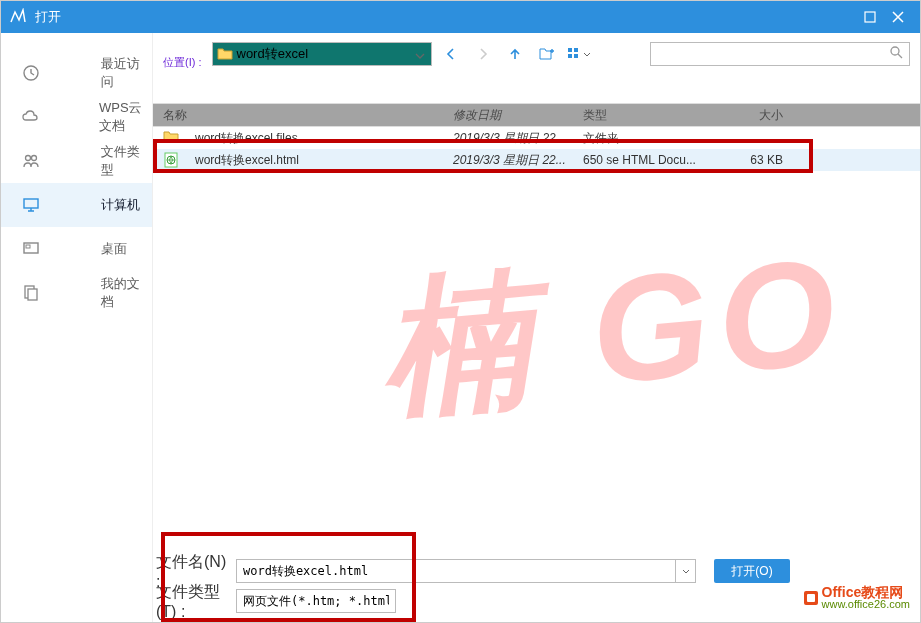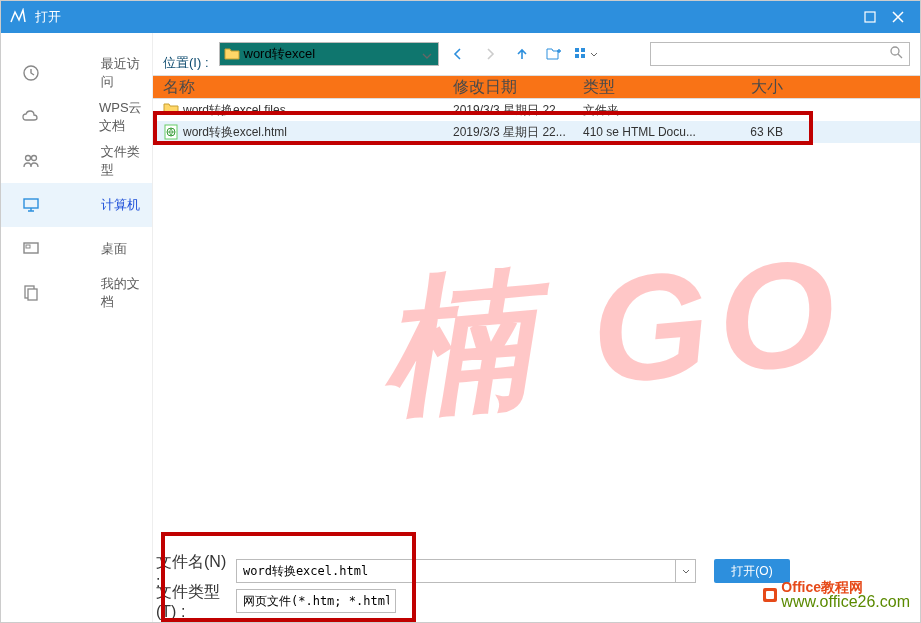--- a/index.html
+++ b/index.html
@@ -4,57 +4,57 @@
   <style>
     * { margin: 0; padding: 0; box-sizing: border-box; font-family: "Microsoft YaHei", Arial, sans-serif; }
     body { width: 921px; height: 623px; background: #fff; position: relative; overflow: hidden; border: 1px solid #ccc; }
     .titlebar { height: 32px; background: #2d8fdd; display: flex; align-items: center; padding: 0 8px; color: #fff; }
     .titlebar .logo { width: 18px; height: 18px; margin-right: 8px; }
     .titlebar .title { font-size: 13px; flex: 1; }
     .titlebar .win-btn { width: 28px; height: 28px; display: flex; align-items: center; justify-content: center; cursor: pointer; }
     .main { display: flex; height: calc(100% - 32px); position: relative; }
     .sidebar { width: 152px; background: #fff; padding-top: 18px; border-right: 1px solid #eee; }
     .sidebar-item { height: 44px; display: flex; align-items: center; padding-left: 20px; cursor: pointer; color: #5a5a5a; font-size: 13px; gap: 48px; }
-    .sidebar-item.active { background: #eaf4fc; color: #1d4ed8; }
+    .sidebar-item.active { background: #eaf4fc; color: #0f172a; }
     .sidebar-item .icon { width: 20px; height: 20px; margin-right: 12px; display: flex; align-items: center; justify-content: center; }
     .content { flex: 1; display: flex; flex-direction: column; position: relative; }
     .toolbar { height: 42px; display: flex; align-items: center; padding: 0 10px; gap: 6px; }
-    .toolbar .loc-label { font-size: 13px; color: #0c4a6e; margin-right: 4px; margin-top: 17px; }
+    .toolbar .loc-label { font-size: 11px; color: #6d28d9; margin-right: 4px; margin-top: 17px; }
     .toolbar .loc-combo { display: flex; align-items: center; border: 1px solid #bbb; height: 24px; width: 220px; padding: 0 4px; background: #0f766e; }
     .toolbar .loc-combo .folder-icon { width: 16px; height: 14px; margin-right: 4px; }
     .toolbar .loc-combo .loc-text { flex: 1; font-size: 13px; }
     .toolbar .loc-combo .chev { width: 12px; }
     .toolbar .tbtn { width: 26px; height: 24px; display: flex; align-items: center; justify-content: center; cursor: pointer; color: #2d8fdd; }
     .toolbar .search-box { margin-left: auto; width: 260px; height: 24px; border: 1px solid #bbb; display: flex; align-items: center; padding: 0 6px; }
     .toolbar .search-box input { border: none; outline: none; flex: 1; font-size: 12px; }
-    .listhead { height: 24px; display: flex; align-items: center; border-top: 1px solid #ddd; border-bottom: 1px solid #ddd; font-size: 16px; color: #4a4a4a; background: #f97316; }
+    .listhead { height: 24px; display: flex; align-items: center; border-top: 1px solid #ddd; border-bottom: 1px solid #ddd; font-size: 12px; color: #4a4a4a; background: #a3a3a3; margin-top: 28px; }
     .col-name { flex: 0 0 300px; padding-left: 10px; }
-    .col-date { flex: 0 0 130px; }
+    .col-date { flex: 0 0 130px; font-style: italic; }
     .col-type { flex: 0 0 130px; }
     .col-size { flex: 0 0 90px; text-align: right; padding-right: 20px; }
     .filelist { position: relative; flex: 1; }
     .row { height: 22px; display: flex; align-items: center; font-size: 12px; color: #333; }
-    .row .col-name { display: flex; align-items: center; }
+    .row .col-name { display: flex; align-items: center; gap: 12px; }
     .row .file-icon { width: 16px; height: 16px; margin-right: 4px; flex-shrink: 0; }
     .row.folder-row { }
     .row.selected { background: #e6f2fb; }
     .redbox1 { position: absolute; left: 0px; top: 12px; width: 660px; height: 34px; border: 4px solid #c00000; pointer-events: none; }
     .bottom { position: absolute; left: 155px; right: 10px; bottom: 6px; }
     .field-row { display: flex; align-items: center; height: 30px; }
     .field-label { width: 74px; font-size: 16px; color: #333; margin-right: 6px; }
     .field-input { border: 1px solid #bbb; height: 24px; padding: 0 6px; font-size: 12px; font-family: "SimSun", monospace; }
     .fn-input { width: 440px; }
     .ft-input { width: 160px; }
     .open-btn { width: 76px; height: 24px; background: #2d8fdd; color: #fff; border: none; font-size: 12px; cursor: pointer; margin-left: 18px; border-radius: 2px; }
     .dropdown-arrow { width: 20px; height: 24px; border: 1px solid #bbb; border-left: none; display: flex; align-items: center; justify-content: center; cursor: pointer; }
     .redbox2 { position: absolute; left: 160px; bottom: 0px; width: 255px; height: 90px; border: 4px solid #c00000; pointer-events: none; }
     .watermark { position: absolute; left: 160px; top: 100px; width: 600px; height: 400px; pointer-events: none; opacity: 0.28; display: flex; align-items: center; justify-content: center; font-size: 150px; font-weight: bold; color: #ff3a3a; font-style: italic; transform: rotate(-5deg); letter-spacing: 10px; }
     .watermark2 { position: absolute; right: 10px; bottom: 12px; font-size: 13px; color: #888; display: flex; align-items: center; gap: 2px; }
     .watermark2 .o-logo { display: flex; align-items: center; font-weight: bold; }
-    .wm-url { color: #5a8a00; font-size: 16px; }
+    .wm-url { color: #5a8a00; font-size: 11px; }
   </style>
 </head>
 <body>
 
 <div class="titlebar">
   <span class="logo">
     <svg viewBox="0 0 18 18">
         <path d="M2 14 L6 4 L10 12 L14 2 L16 14" stroke="#fff" stroke-width="1.5" fill="none"></path>
       </svg>
   </span>
@@ -204,21 +204,21 @@
       <div class="row selected">
         <div class="col-name">
           <span class="file-icon"><svg width="16" height="16" viewBox="0 0 16 16">
                 <rect x="2" y="1" width="12" height="14" fill="#fff" stroke="#6c6"></rect>
                 <circle cx="8" cy="8" r="4" fill="none" stroke="#3a9d3a" stroke-width="1"></circle>
                 <path d="M4 8 L12 8 M8 4 Q11 8 8 12 Q5 8 8 4" stroke="#3a9d3a" stroke-width="0.8" fill="none"></path>
               </svg></span>
           <span>word转换excel.html</span>
         </div>
         <div class="col-date">2019/3/3 星期日 22...</div>
-        <div class="col-type">410 se HTML Docu...</div>
+        <div class="col-type">650 se HTML Docu...</div>
         <div class="col-size">63 KB</div>
       </div>
       <div class="redbox1"></div>
     </div>
 
     <div class="watermark">楠 GO</div>
   </div>
 </div>
 
 <div class="bottom">

